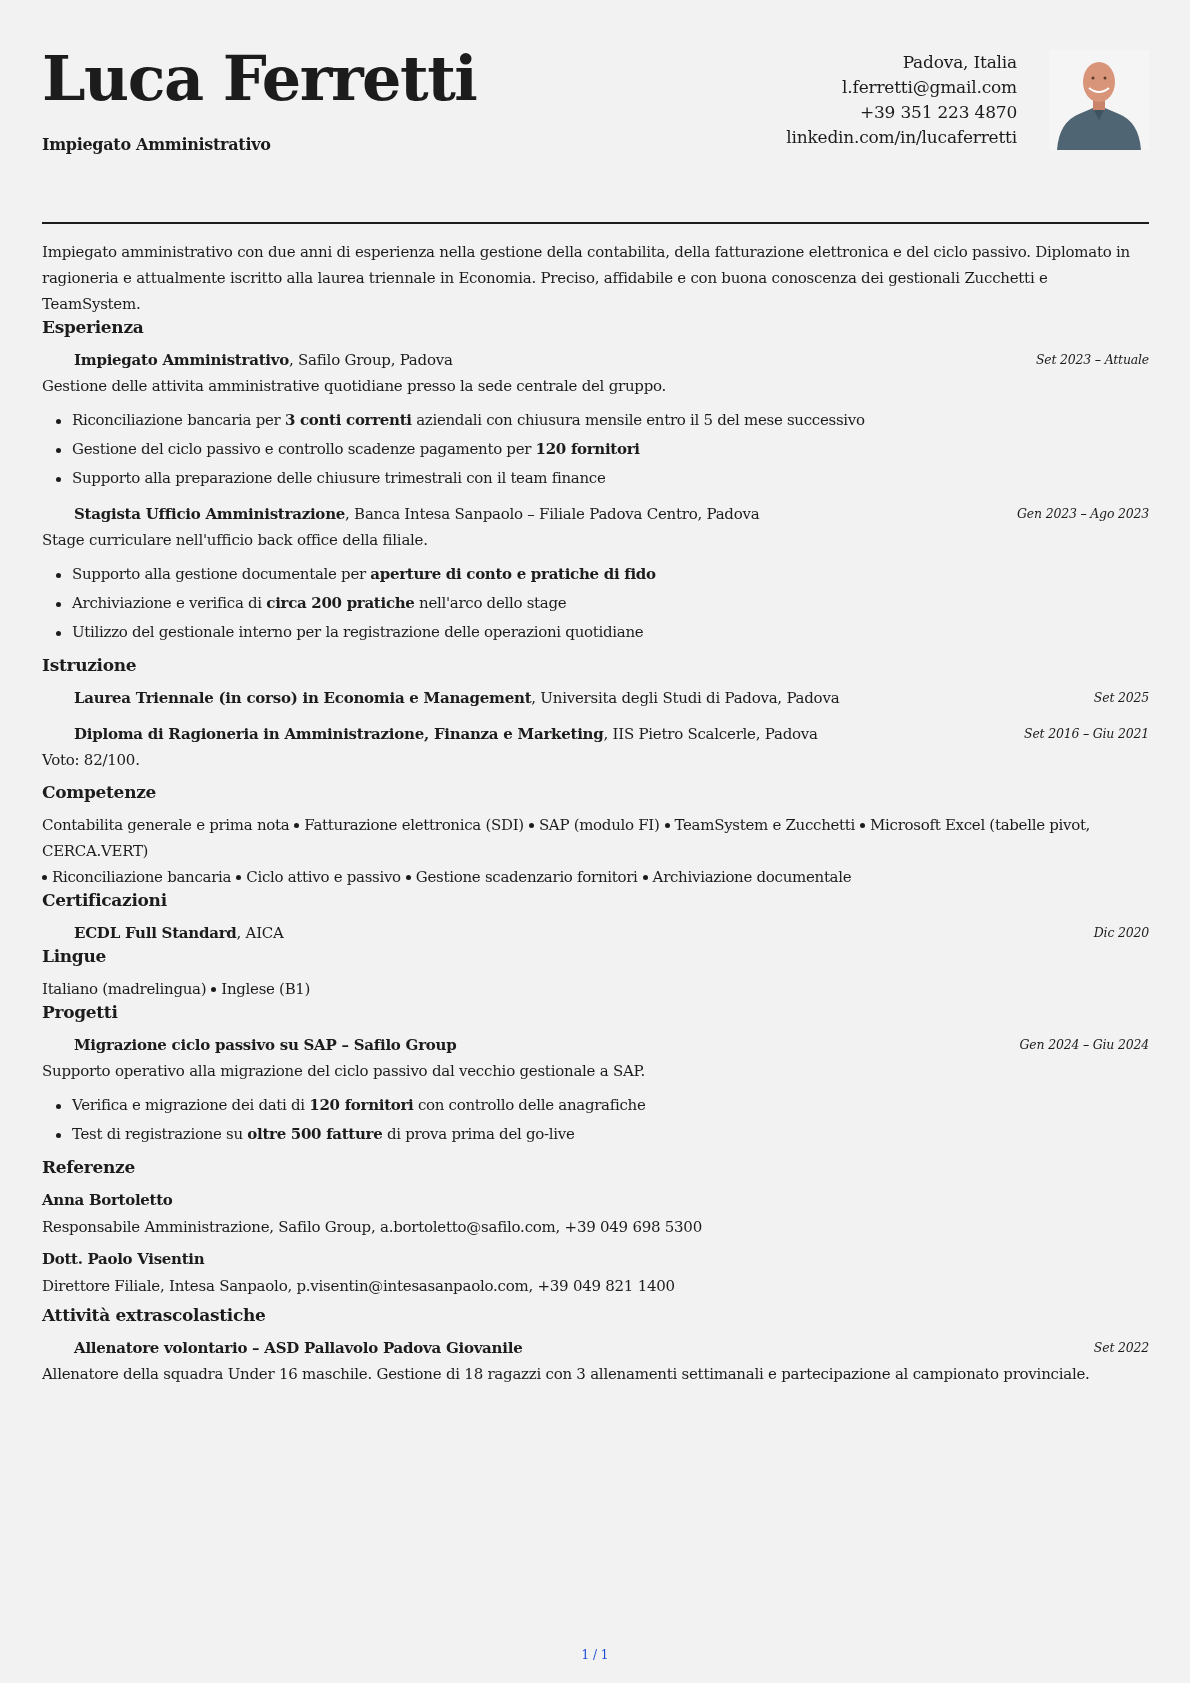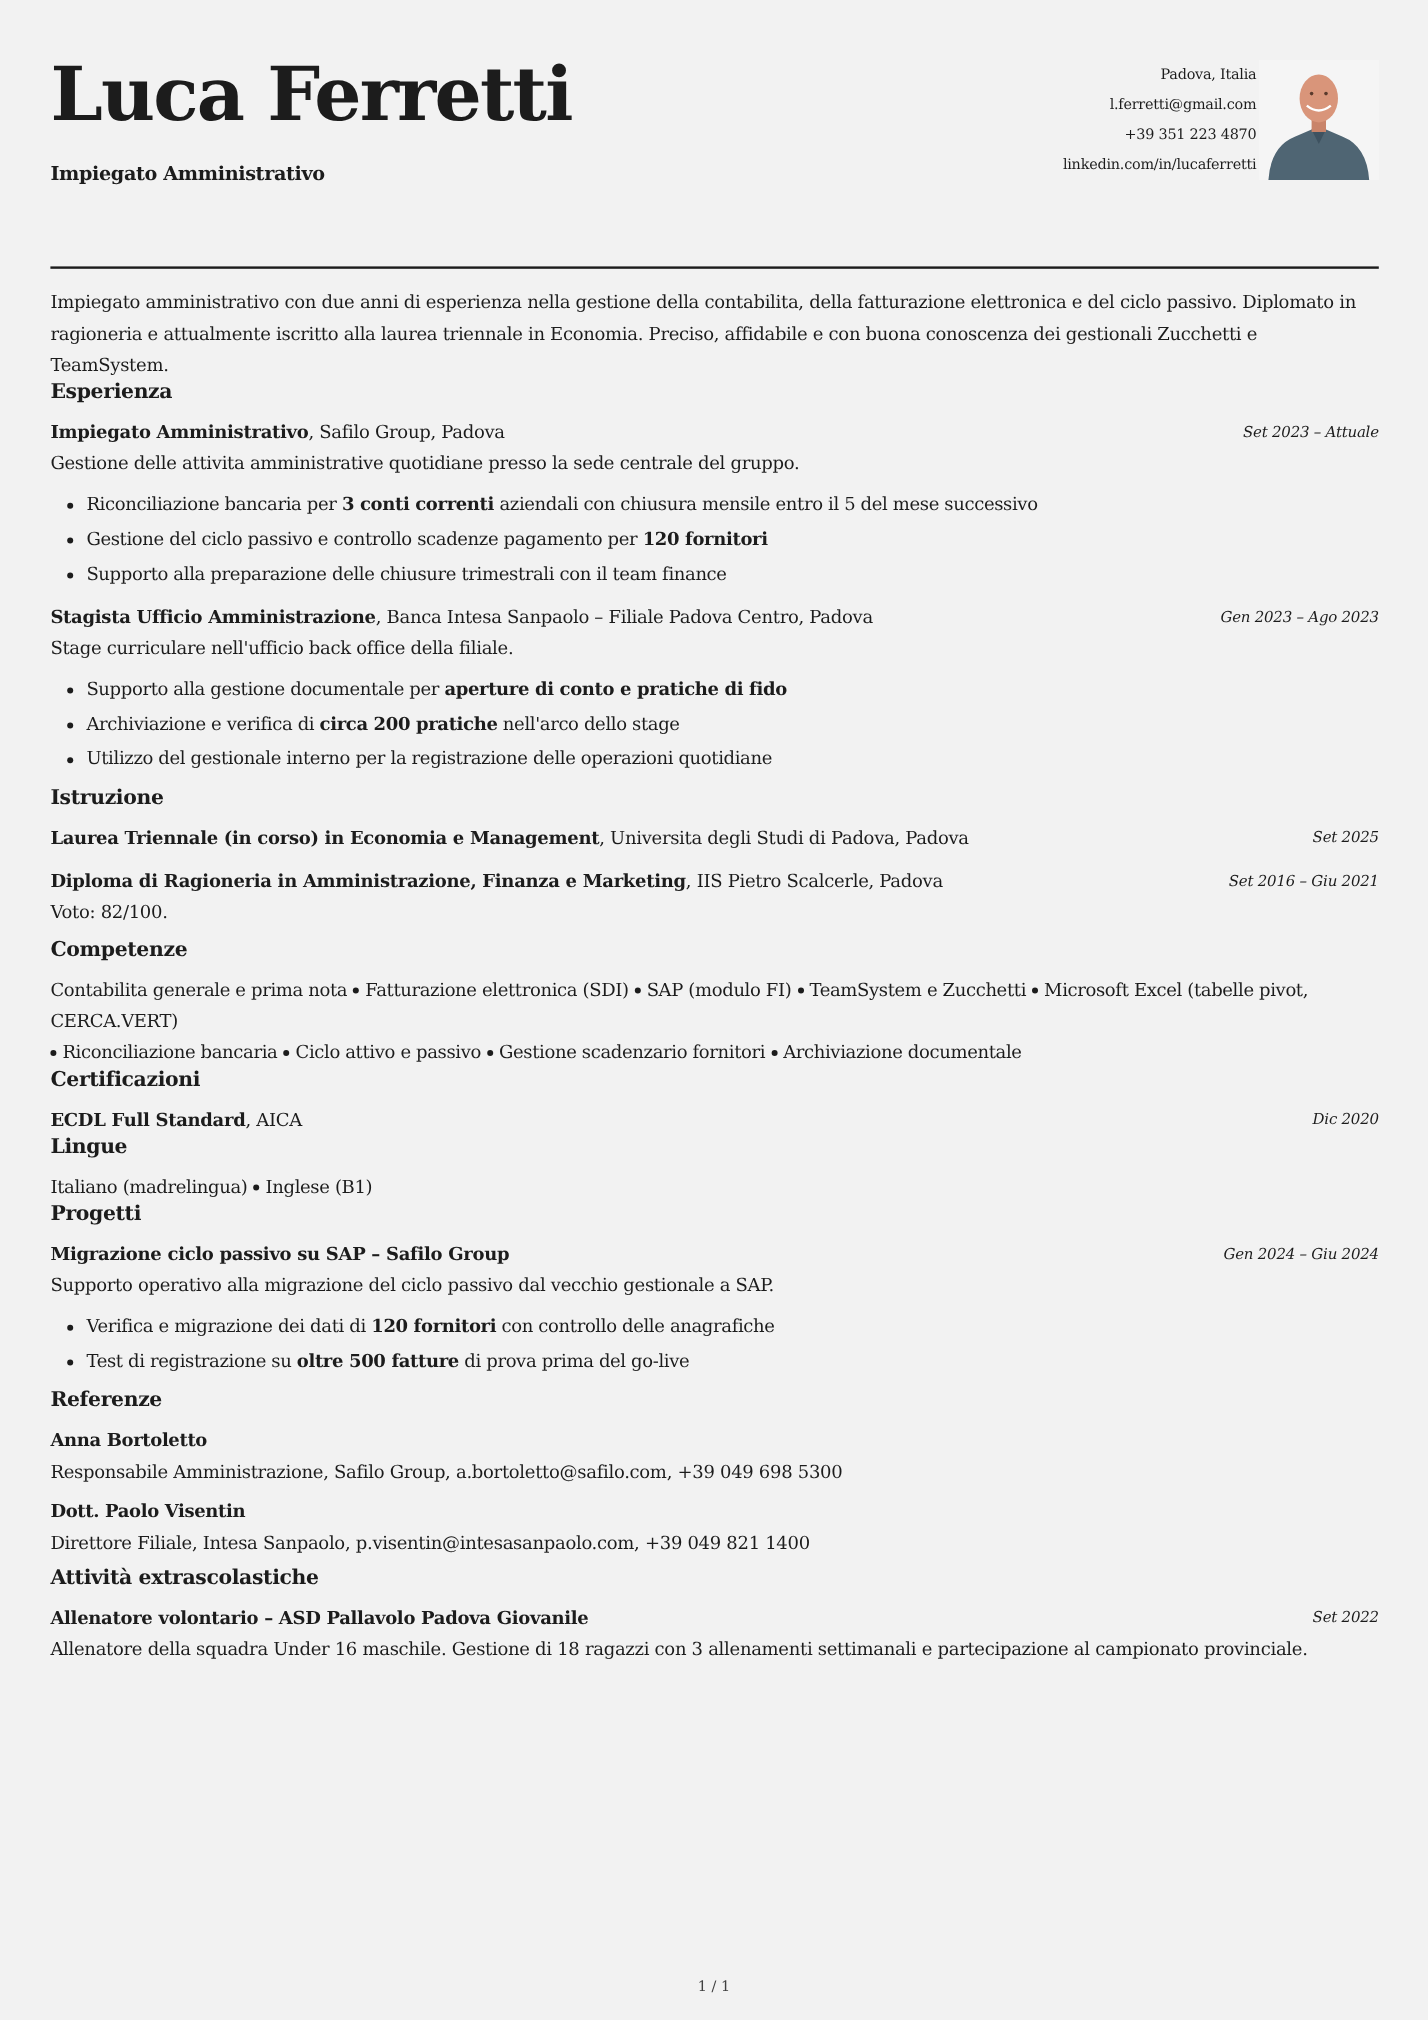--- a/index.html
+++ b/index.html
@@ -18,60 +18,60 @@
     position: absolute; left: 0; top: 48px;
     font-family: "DejaVu Serif", serif; font-weight: bold;
     font-size: 62px; letter-spacing: -1.5px; line-height: 1;
     color: #1c1c1c;
   }
   .role {
     position: absolute; left: 0; top: 135px;
     font-weight: bold; font-size: 16px; letter-spacing: -0.3px;
   }
   .contact {
-    position: absolute; right: 102px; top: 50px; text-align: right;
-    font-size: 12px; line-height: 25px; letter-spacing: -0.2px;
+    position: absolute; right: 132px; top: 50px; text-align: right;
+    font-size: 17px; line-height: 25px; letter-spacing: -0.2px;
   }
   .photo {
     position: absolute; right: 0; top: 50px; width: 100px; height: 100px;
     background: #f4f4f4; overflow: hidden;
   }
   .photo svg { width: 100%; height: 100%; display: block; }
 
   .summary {
     margin-top: 15px; font-size: 15px; line-height: 26px; letter-spacing: -0.25px;
   }
 
   .section-title {
     font-weight: bold; font-size: 17px; letter-spacing: -0.3px;
     margin-bottom: 10px;
   }
   .entry-head {
     display: flex; justify-content: space-between; align-items: flex-start;
-    font-size: 15px; letter-spacing: -0.25px; line-height: 26px;
+    font-size: 15px; letter-spacing: -0.25px; line-height: 26px; margin-left: 32px;
   }
   .entry-head .title b { font-weight: bold; }
   .date { font-style: italic; font-size: 12.5px; white-space: nowrap; letter-spacing: -0.2px; }
   .desc { font-size: 15px; line-height: 27px; letter-spacing: -0.25px; }
   ul.bullets { list-style: none; margin: 6px 0 4px 30px; }
   ul.bullets li {
     position: relative; font-size: 15px; line-height: 29px; letter-spacing: -0.3px;
   }
   ul.bullets li::before {
     content: ""; position: absolute; left: -16px; top: 13px;
     width: 5px; height: 5px; border-radius: 50%; background: #1c1c1c;
   }
   .entry { margin-bottom: 8px; }
   .plain { font-size: 15px; line-height: 26px; letter-spacing: -0.3px; }
   .sep { display: inline-block; width: 5px; height: 5px; border-radius: 50%; background: #1c1c1c; margin: 0 5px 2px 5px; vertical-align: middle; }
   .ref-name { font-weight: bold; font-size: 15px; line-height: 27px; letter-spacing: -0.3px; }
   .ref-info { font-size: 15px; line-height: 27px; letter-spacing: -0.25px; margin-bottom: 5px; }
   .page-num {
     position: absolute; left: 0; width: 1190px; top: 1648px; text-align: center;
-    font-size: 12px; color: #404040;
+    font-size: 12px; color: #1d4ed8;
   }
 </style>
 </head>
 <body>
 
 <div class="page">
 
   <div class="header">
     <div class="name">Luca Ferretti</div>
     <div class="role">Impiegato Amministrativo</div>

